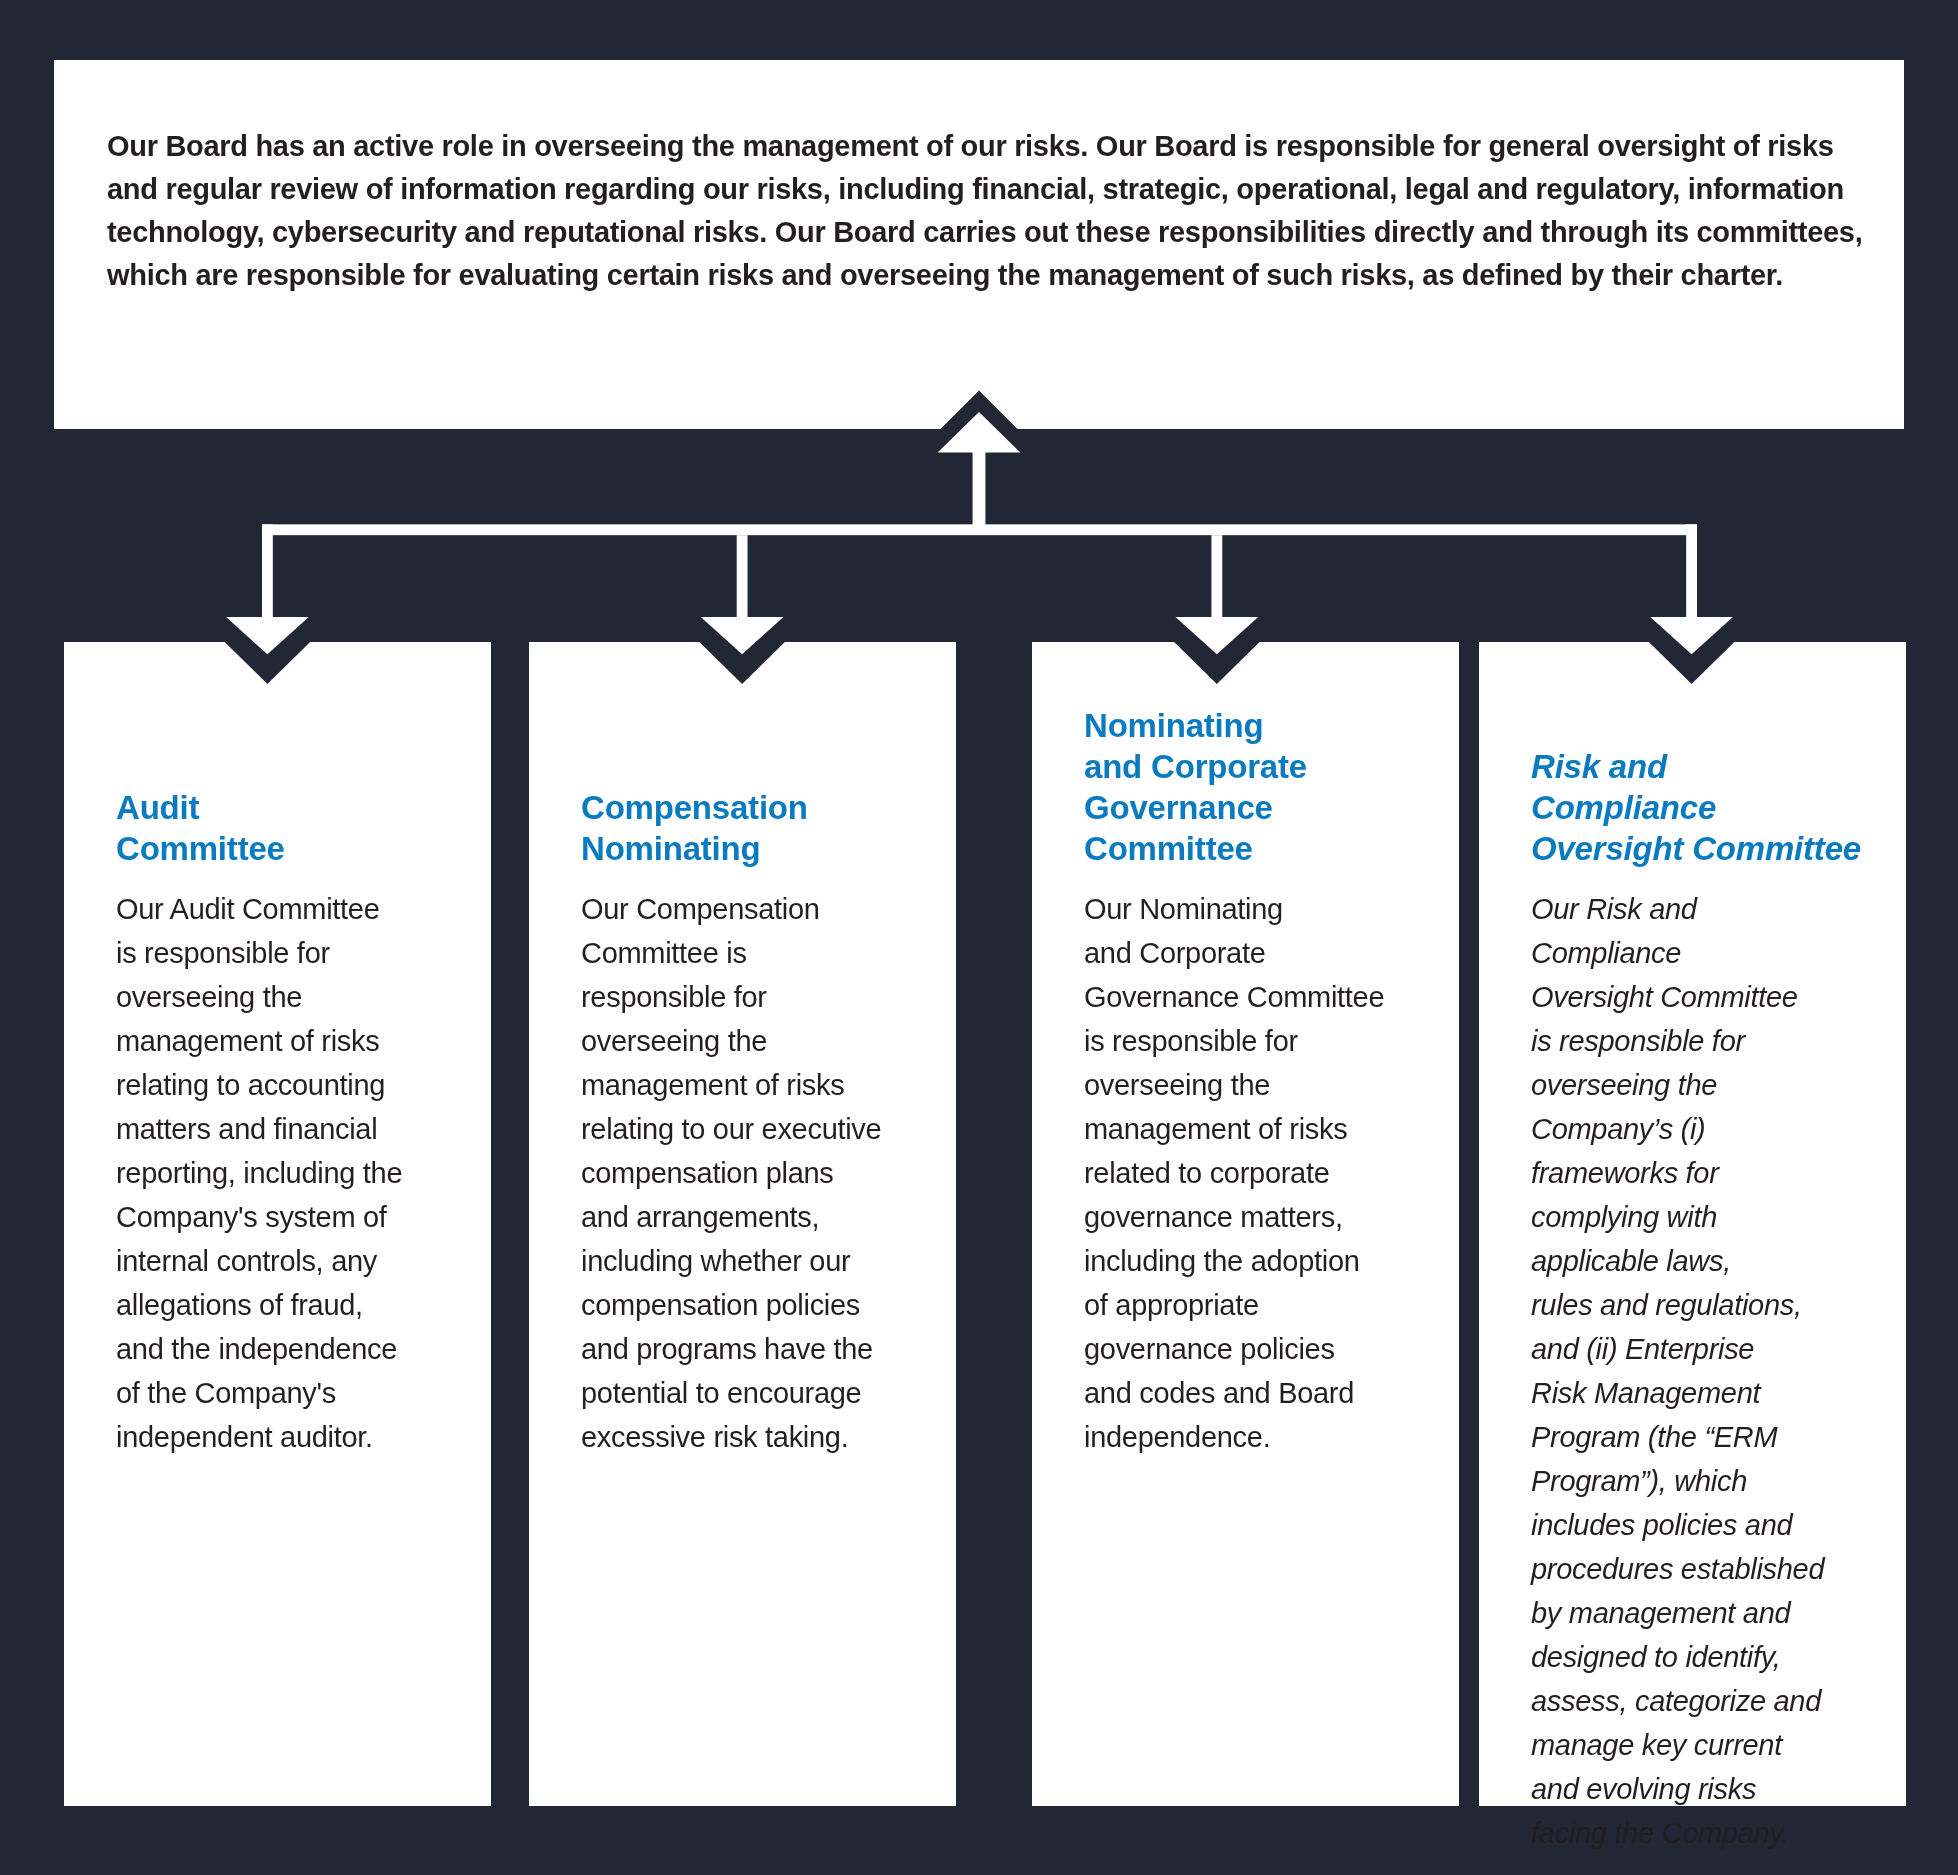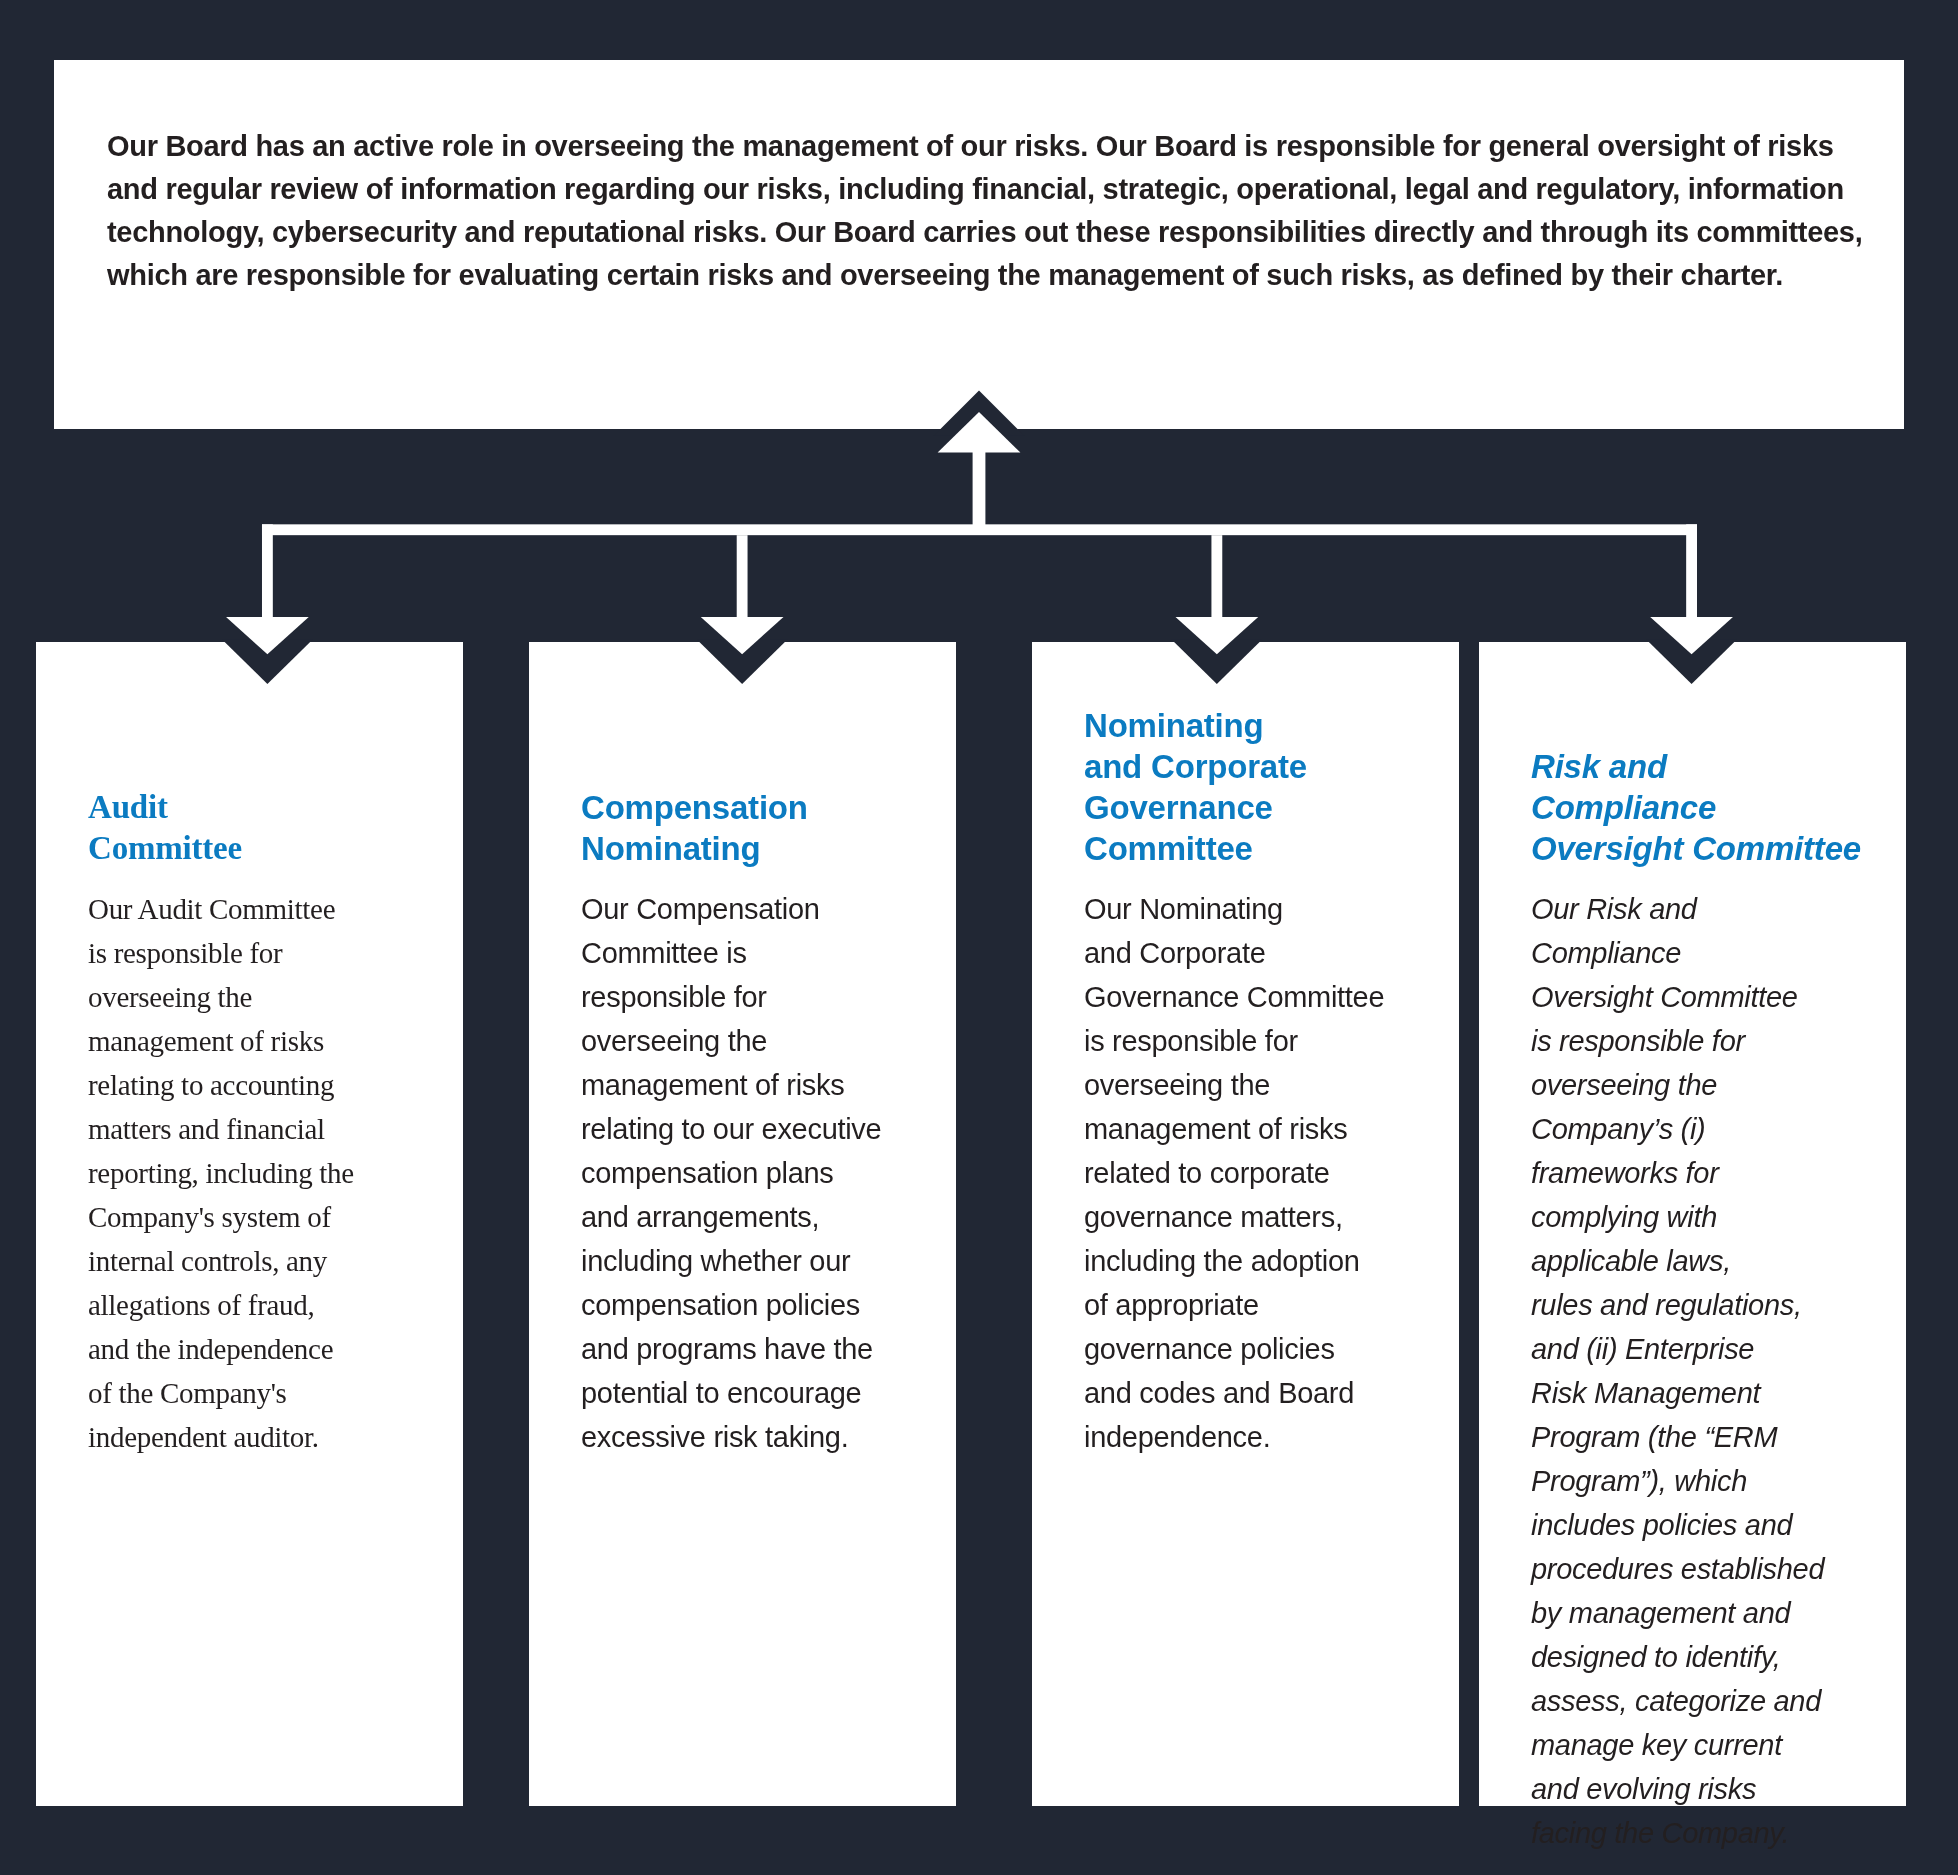--- a/index.html
+++ b/index.html
@@ -24,21 +24,21 @@
   .panel-fullboard{
     left:54px; top:60px;
     width:1850px; height:369px;
     padding:65px 53px 0 53px;
   }
   .panel-committee{
     top:642px;
     width:427px; height:1164px;
     padding:0 49px 0 52px;
   }
-  .panel-committee.c0{left:36px;font-family:Liberation Serif, serif;}
+  .panel-committee.c0{left:64px;}
   .panel-committee.c1{left:529px;}
   .panel-committee.c2{left:1032px;}
   .panel-committee.c3{left:1479px;font-style:italic;}
 
   .blue-head{
     margin:0;
     color:#0b7bc1;
     font-size:33px;
     line-height:41px;
     font-weight:bold;

